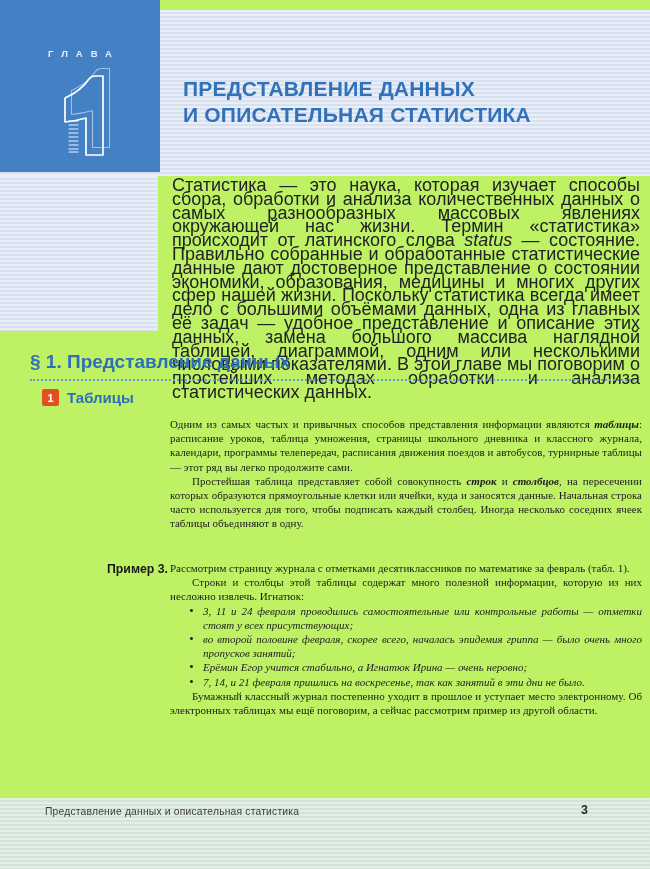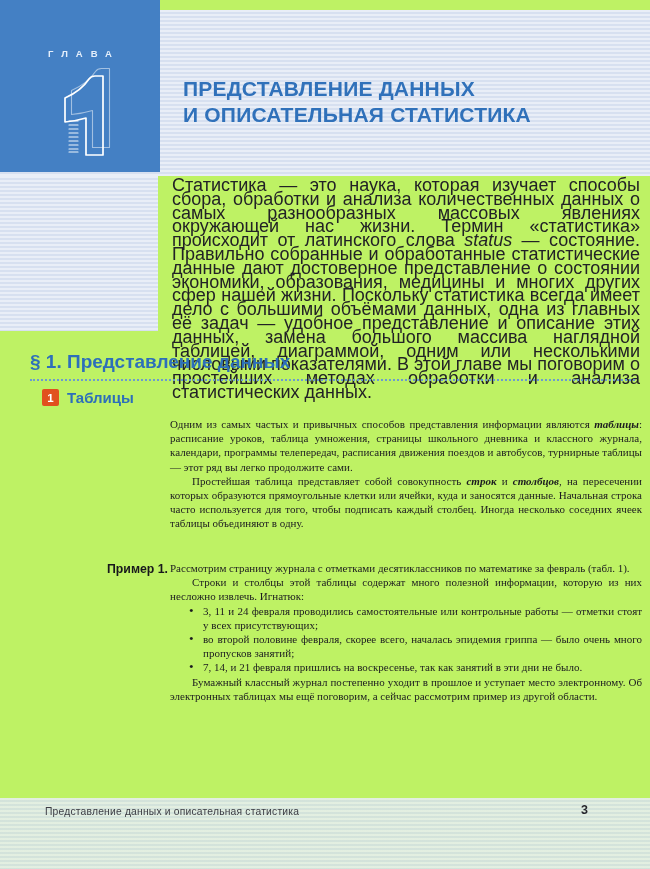--- a/index.html
+++ b/index.html
@@ -70,21 +70,21 @@
   .run-bi{font-style:italic;font-weight:bold;}
 
   
   .example-label{
     position:absolute;left:107px;top:562px;
     font-size:12.3px;font-weight:bold;color:#18181c;
   }
 
   
   .bullets{margin:0;padding:0;list-style:none;}
-  .bullets li{position:relative;padding-left:33px;text-align:justify;}
+  .bullets li{position:relative;padding-left:33px;text-align:justify;font-style:italic;}
   .bullets li::before{
     content:"\2022";position:absolute;left:19px;top:0;
     font-size:13.2px;color:#1b1b1f;
   }
 
   
   .footer-text{
     position:absolute;left:45px;top:806px;
     font-size:10.3px;color:#3c3c44;letter-spacing:.2px;
   }
@@ -138,27 +138,28 @@
   <div class="subsection">
     <span class="numbox">1</span>
     <span class="subtitle">Таблицы</span>
   </div>
 
   <div class="bodycol bodycol-main serif">
     <p><span class="run-n">Одним из самых частых и привычных способов представления информации являются </span><span class="run-bi">таблицы</span><span class="run-n">: расписание уроков, таблица умножения, страницы школьного дневника и классного журнала, календари, программы телепередач, расписания движения поездов и автобусов, турнирные таблицы — этот ряд вы легко продолжите сами.</span></p>
     <p class="p-indent"><span class="run-n">Простейшая таблица представляет собой совокупность </span><span class="run-bi">строк</span><span class="run-n"> и </span><span class="run-bi">столбцов</span><span class="run-n">, на пересечении которых образуются прямоугольные клетки или ячейки, куда и заносятся данные. Начальная строка часто используется для того, чтобы подписать каждый столбец. Иногда несколько соседних ячеек таблицы объединяют в одну.</span></p>
   </div>
 
-  <div class="example-label">Пример 1.</div>
+  <div class="example-label">Пример 3.</div>
   <div class="bodycol bodycol-example serif">
     <p>Рассмотрим страницу журнала с отметками десятиклассников по математике за февраль (табл. 1).</p>
     <p class="p-indent">Строки и столбцы этой таблицы содержат много полезной информации, которую из них несложно извлечь. Игнатюк:</p>
     <ul class="bullets">
       <li>3, 11 и 24 февраля проводились самостоятельные или контрольные работы — отметки стоят у всех присутствующих;</li>
       <li>во второй половине февраля, скорее всего, началась эпидемия гриппа — было очень много пропусков занятий;</li>
+      <li>Ерёмин Егор учится стабильно, а Игнатюк Ирина — очень неровно;</li>
       <li>7, 14, и 21 февраля пришлись на воскресенье, так как занятий в эти дни не было.</li>
     </ul>
     <p class="p-indent">Бумажный классный журнал постепенно уходит в прошлое и уступает место электронному. Об электронных таблицах мы ещё поговорим, а сейчас рассмотрим пример из другой области.</p>
   </div>
 
   <div class="footer-text">Представление данных и описательная статистика</div>
   <div class="page-number">3</div>
 
 </div>
 

